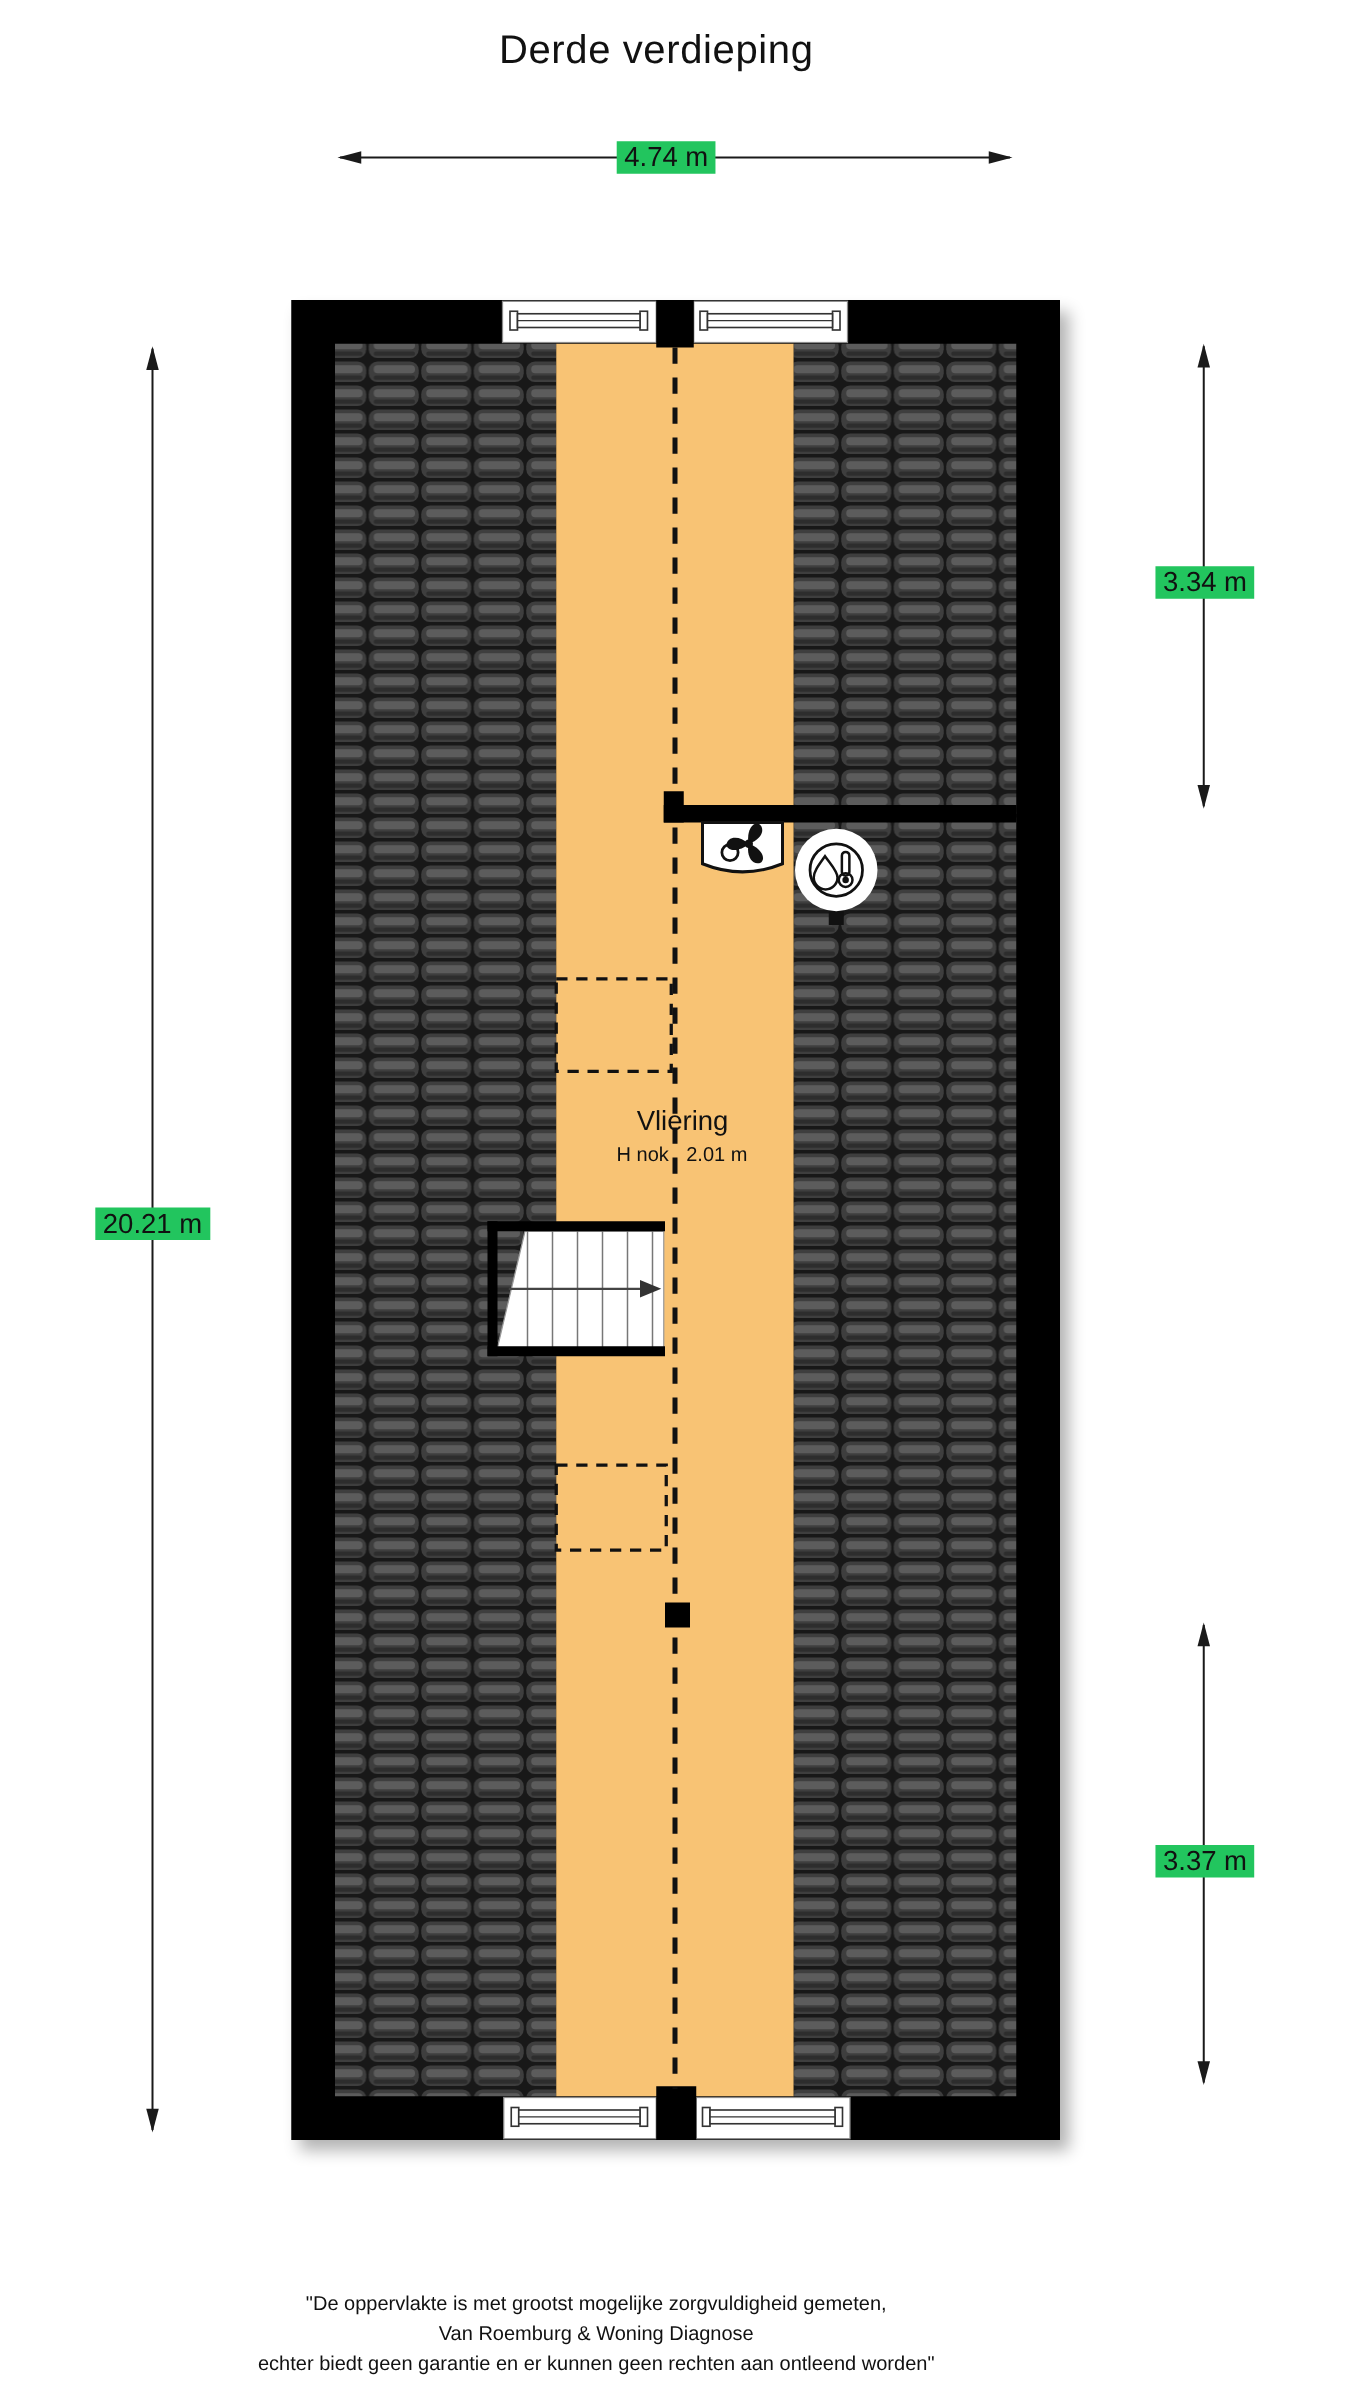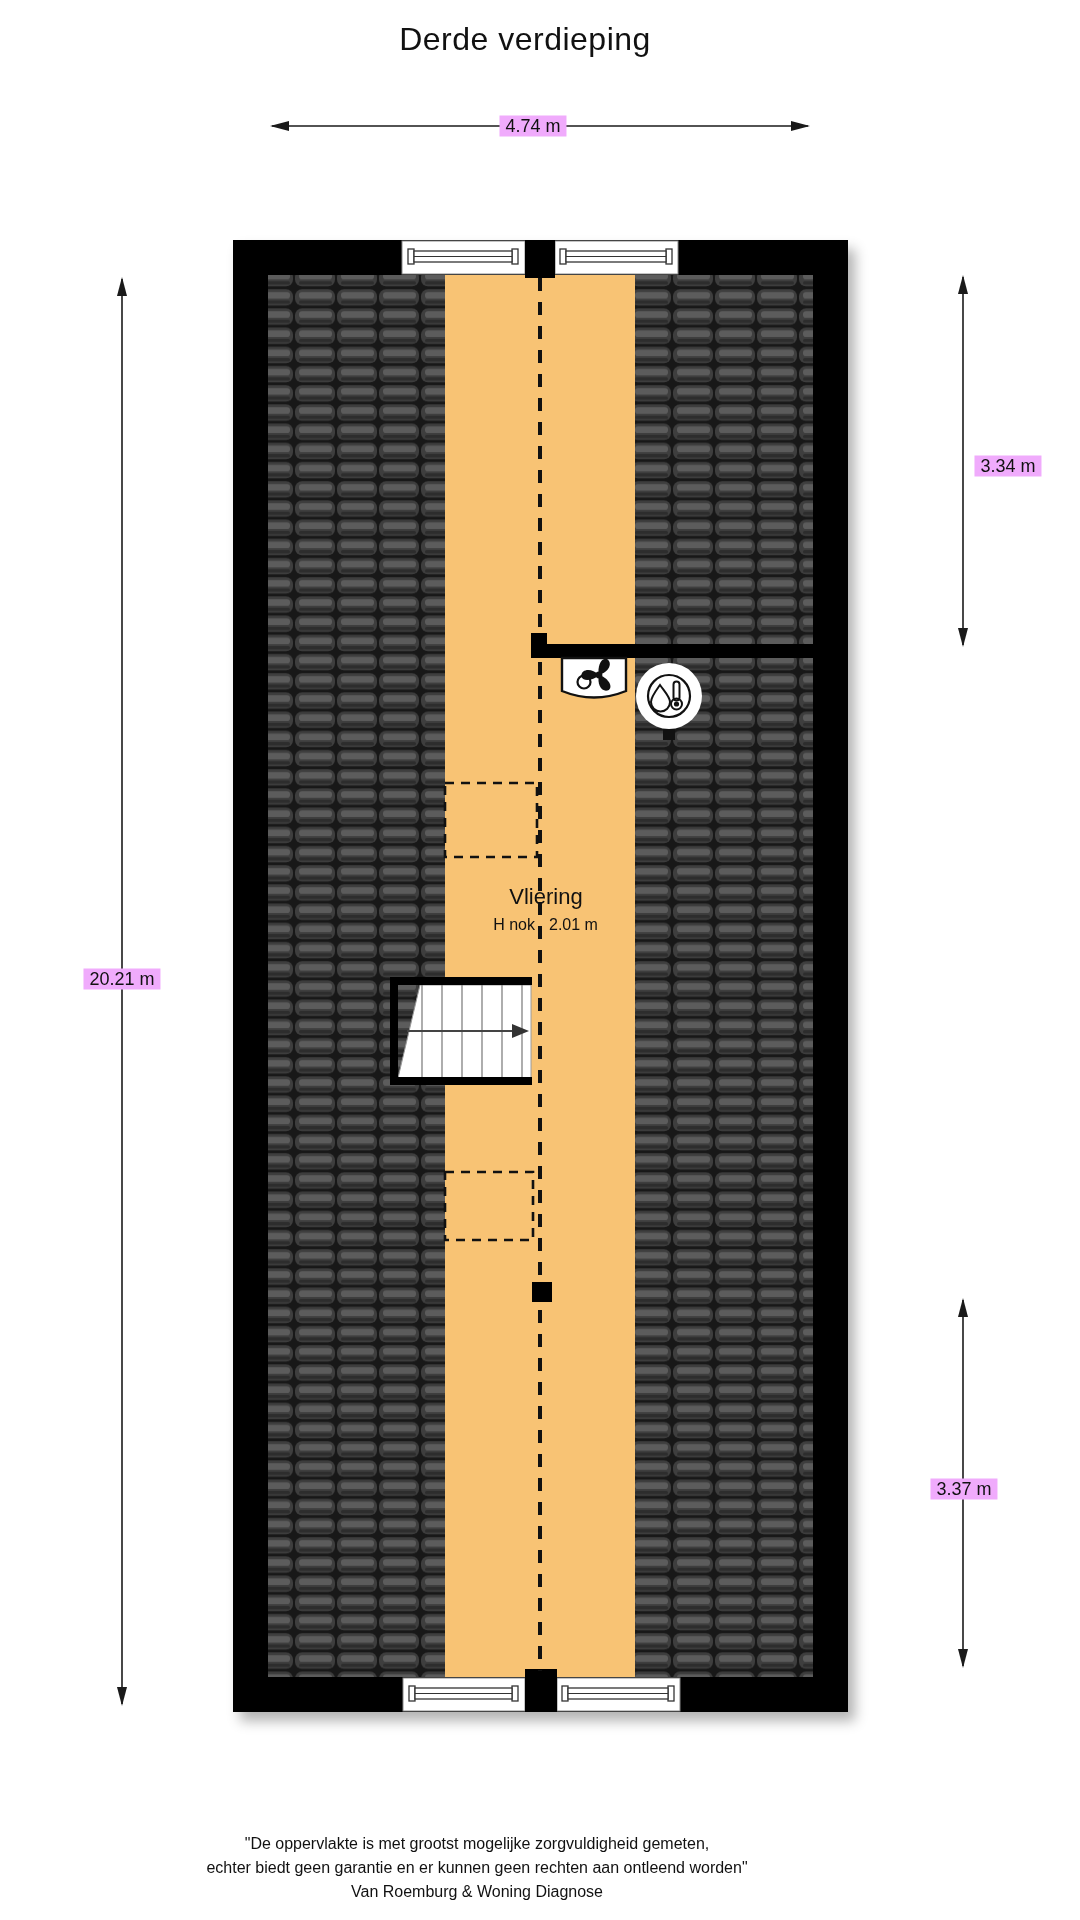--- a/index.html
+++ b/index.html
@@ -6,21 +6,21 @@
   body{
     width:1080px;height:1920px;background:#ffffff;position:relative;overflow:hidden;
     font-family:"Liberation Sans","DejaVu Sans",sans-serif;color:#111;
   }
   .page-title{
     position:absolute;left:525px;top:21px;transform:translateX(-50%);
     font-size:32px;letter-spacing:0.5px;white-space:nowrap;
   }
   .dim-label{
     position:absolute;transform:translate(-50%,-50%);
-    background:#f0abfc;padding:0 6px;font-size:18px;white-space:nowrap;
+    background:#22c55e;padding:0 6px;font-size:22px;white-space:nowrap;
   }
   .room-label{
     position:absolute;left:546px;top:897px;transform:translate(-50%,-50%);
     font-size:22px;white-space:nowrap;text-align:center;
   }
   .hnok-left{
     position:absolute;right:545px;top:925px;transform:translateY(-50%);
     font-size:16px;white-space:nowrap;
   }
   .hnok-right{
@@ -176,24 +176,24 @@
     </g>
 
     <rect x="532" y="1282" width="20" height="20" fill="#000000"></rect>
   </g>
 </svg>
 
 <div class="page-title">Derde verdieping</div>
 
 <div class="dim-label" style="left:533px;top:126px;">4.74 m</div>
 <div class="dim-label" style="left:122px;top:979px;">20.21 m</div>
-<div class="dim-label" style="left:964px;top:466px;margin-left:44px;">3.34 m</div>
+<div class="dim-label" style="left:964px;top:466px;">3.34 m</div>
 <div class="dim-label" style="left:964px;top:1489px;">3.37 m</div>
 
 <div class="room-label">Vliering</div>
 <div class="hnok-left">H nok</div>
 <div class="hnok-right">2.01 m</div>
 
 <div class="footer">
   <div>"De oppervlakte is met grootst mogelijke zorgvuldigheid gemeten,</div>
+  <div>Van Roemburg &amp; Woning Diagnose</div>
   <div>echter biedt geen garantie en er kunnen geen rechten aan ontleend worden"</div>
-  <div>Van Roemburg &amp; Woning Diagnose</div>
 </div>
 
 </body></html>

